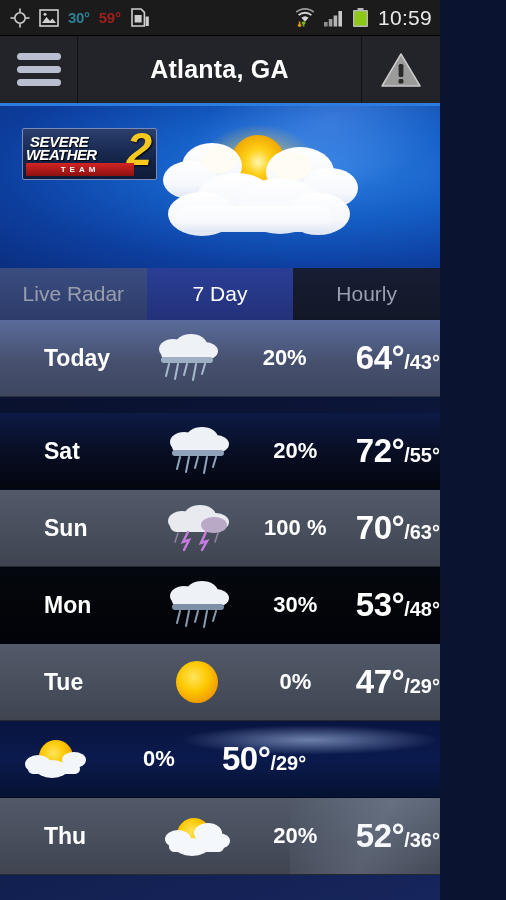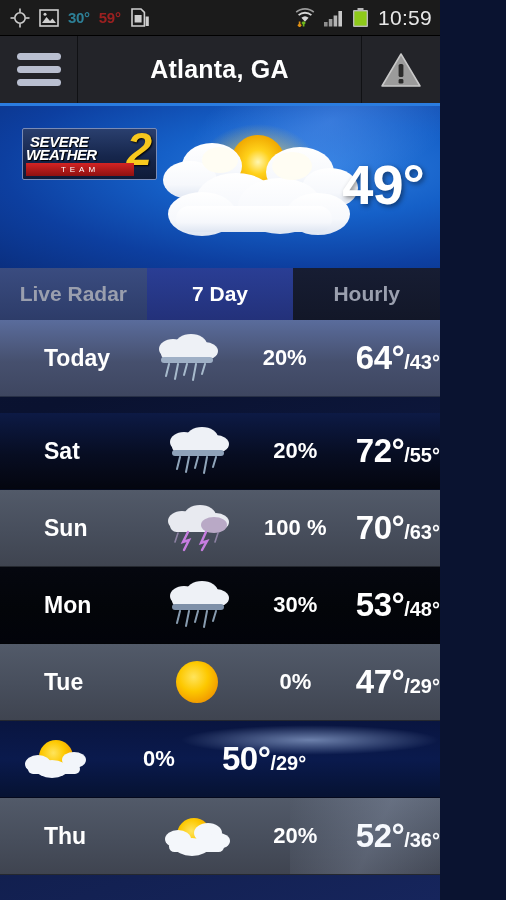--- a/index.html
+++ b/index.html
@@ -53,30 +53,30 @@
     border:1px solid #7a8bb5; border-radius:2px; overflow:hidden;
   }
   .logo-big2 { position:absolute; right:4px; top:-3px; font-size:46px; font-weight:bold;
     color:#f7c81e; font-style:italic; line-height:1; text-shadow:1px 1px 2px #000; }
   .logo-l1 { position:absolute; left:7px; top:4px; color:#fff; font-weight:bold; font-size:15px;
     font-style:italic; letter-spacing:-.4px; text-shadow:1px 1px 1px #000; }
   .logo-l2 { position:absolute; left:3px; top:17px; color:#fff; font-weight:bold; font-size:15px;
     font-style:italic; letter-spacing:-.6px; text-shadow:1px 1px 1px #000; }
   .logo-team { position:absolute; left:3px; bottom:3px; width:108px; height:13px;
     background: linear-gradient(180deg,#d32424 0%,#8e1010 100%);
-    color:#fff; font-size:8px; font-weight:normal; letter-spacing:4px;
+    color:#fff; font-size:8px; font-weight:bold; letter-spacing:4px;
     text-align:center; line-height:13px; }
   .hero-art { position:absolute; left:150px; top:8px; width:215px; height:150px; }
   .hero-temp { position:absolute; right:16px; top:46px; color:#fff; font-size:56px;
     font-weight:bold; letter-spacing:-1px; text-shadow:2px 2px 5px rgba(0,0,0,.45); }
 
   
   .tabs { display:flex; height:52px; }
   .tab { flex:1; display:flex; align-items:center; justify-content:center;
-    font-size:21px; font-weight:bold; }
+    font-size:21px; font-weight:normal; }
   .tab.inactive-l { color:#9a9fae; background: linear-gradient(180deg,#3a4c80 0%,#2d3c69 100%); }
   .tab.active { color:#ffffff; background: linear-gradient(180deg,#2a3e95 0%,#23317a 100%); }
   .tab.inactive-r { color:#9a9fae; background: linear-gradient(180deg,#171d33 0%,#121728 100%); }
 
   
   .rows { position:relative; }
   .row { position:relative; height:77px; display:flex; align-items:center;
     border-bottom:1px solid rgba(0,0,0,.55); }
   .row.light { background: linear-gradient(180deg,#5a6c9c 0%,#46506e 55%,#3e4660 100%); gap: 20px; }
   .row.light2 { background: linear-gradient(180deg,#525a69 0%,#474e5c 55%,#3f4450 100%); }
@@ -221,21 +221,20 @@
           <ellipse cx="168" cy="100" rx="32" ry="21"></ellipse>
           <rect x="26" y="92" width="156" height="26" rx="13"></rect>
         </g>
         <g fill="#fffdf2" opacity=".9">
           <ellipse cx="70" cy="46" rx="18" ry="13"></ellipse>
           <ellipse cx="142" cy="52" rx="20" ry="14"></ellipse>
         </g>
       </svg>
     </div>
 
-    <div class="hero-temp">49°</div>
   </div>
 
   <div class="tabs">
     <div class="tab inactive-l">Live Radar</div>
     <div class="tab active">7 Day</div>
     <div class="tab inactive-r">Hourly</div>
   </div>
 
   <div class="rows">
 

